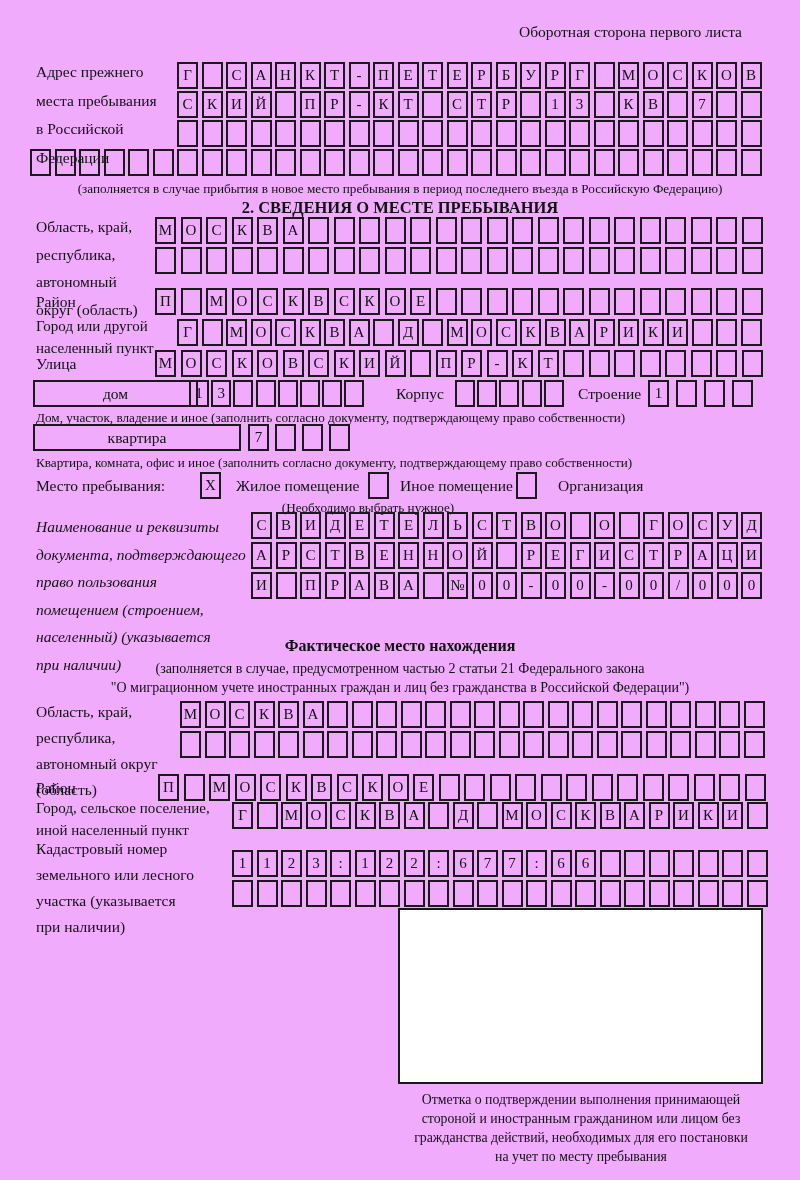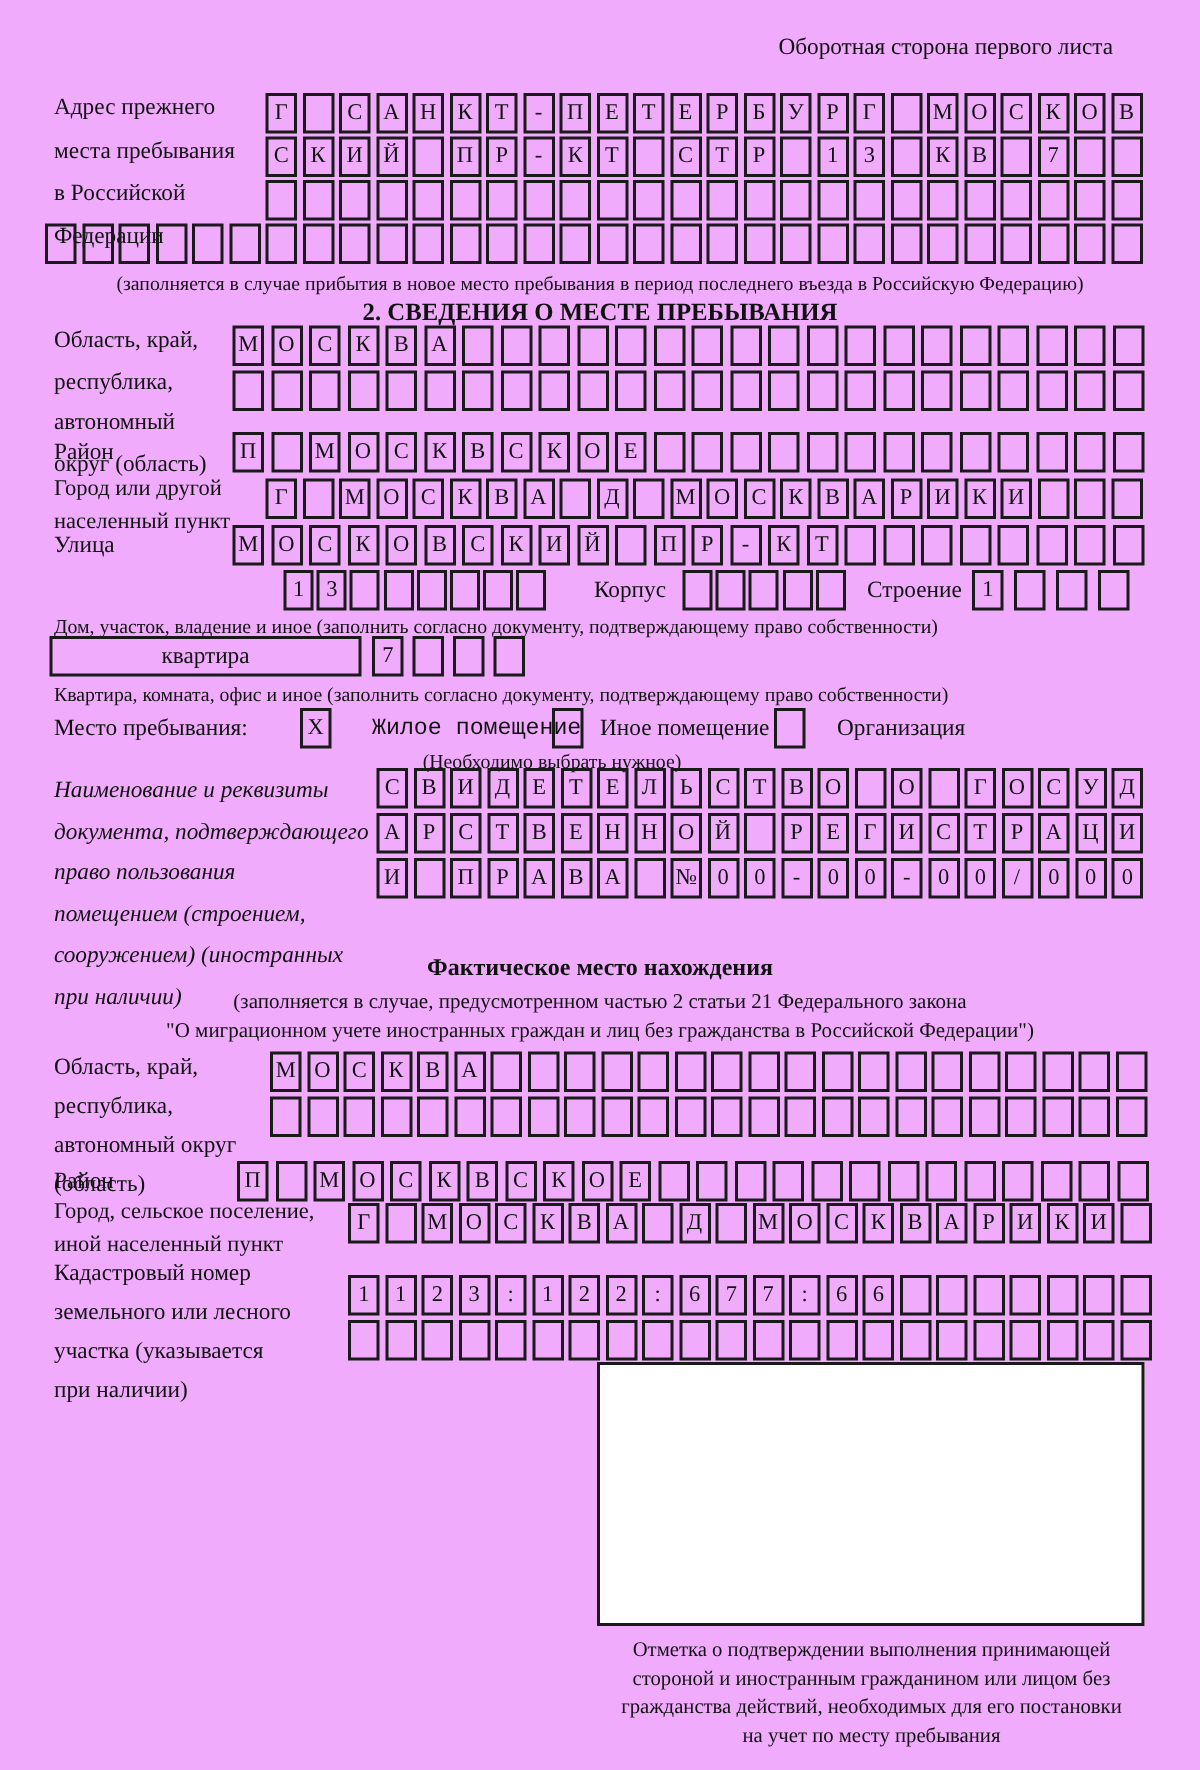--- a/index.html
+++ b/index.html
@@ -61,46 +61,47 @@
 
   <div class="lbl lh21" style="left:36px;top:316px;">
     <div>Город или другой</div>
     <div>населенный пункт</div>
   </div>
   <div class="cells" style="left:177px;top:319px;"><div class="cell">Г</div><div class="cell"></div><div class="cell">М</div><div class="cell">О</div><div class="cell">С</div><div class="cell">К</div><div class="cell">В</div><div class="cell">А</div><div class="cell"></div><div class="cell">Д</div><div class="cell"></div><div class="cell">М</div><div class="cell">О</div><div class="cell">С</div><div class="cell">К</div><div class="cell">В</div><div class="cell">А</div><div class="cell">Р</div><div class="cell">И</div><div class="cell">К</div><div class="cell">И</div><div class="cell"></div><div class="cell"></div><div class="cell"></div></div>
 
   <div class="lbl" style="left:36px;top:350px;">Улица</div>
   <div class="cells w" style="left:155px;top:350px;"><div class="cell">М</div><div class="cell">О</div><div class="cell">С</div><div class="cell">К</div><div class="cell">О</div><div class="cell">В</div><div class="cell">С</div><div class="cell">К</div><div class="cell">И</div><div class="cell">Й</div><div class="cell"></div><div class="cell">П</div><div class="cell">Р</div><div class="cell">-</div><div class="cell">К</div><div class="cell">Т</div><div class="cell"></div><div class="cell"></div><div class="cell"></div><div class="cell"></div><div class="cell"></div><div class="cell"></div><div class="cell"></div><div class="cell"></div></div>
 
+  <div class="bigbox" style="left:33px;top:380px;width:165px;">дом</div>
   <div class="cells tight" style="left:189px;top:380px;"><div class="cell">1</div><div class="cell">3</div><div class="cell"></div><div class="cell"></div><div class="cell"></div><div class="cell"></div><div class="cell"></div><div class="cell"></div></div>
   <div class="optlbl" style="left:396px;top:380px;">Корпус</div>
   <div class="cells tight" style="left:455px;top:380px;"><div class="cell"></div><div class="cell"></div><div class="cell"></div><div class="cell"></div><div class="cell"></div></div>
   <div class="optlbl" style="left:578px;top:380px;">Строение</div>
   <div class="cells g7" style="left:648px;top:380px;"><div class="cell">1</div><div class="cell"></div><div class="cell"></div><div class="cell"></div></div>
   <div class="cap" style="left:36px;top:409px;">Дом, участок, владение и иное (заполнить согласно документу, подтверждающему право собственности)</div>
 
   <div class="bigbox" style="left:33px;top:424px;width:208px;">квартира</div>
   <div class="cells g6" style="left:248px;top:424px;"><div class="cell">7</div><div class="cell"></div><div class="cell"></div><div class="cell"></div></div>
   <div class="cap" style="left:36px;top:454px;">Квартира, комната, офис и иное (заполнить согласно документу, подтверждающему право собственности)</div>
 
   <div class="optlbl" style="left:36px;top:472px;">Место пребывания:</div>
   <div class="cells" style="left:200px;top:472px;"><div class="cell">X</div></div>
-  <div class="optlbl" style="left:248px;top:472px;font-family:Liberation Mono, monospace;">Жилое помещение</div>
+  <div class="optlbl" style="left:236px;top:472px;">Жилое помещение</div>
   <div class="cells" style="left:368px;top:472px;"><div class="cell"></div></div>
   <div class="optlbl" style="left:400px;top:472px;">Иное помещение</div>
   <div class="cells" style="left:516px;top:472px;"><div class="cell"></div></div>
   <div class="optlbl" style="left:558px;top:472px;">Организация</div>
   <div class="cap" style="left:0;width:736px;text-align:center;top:499px;">(Необходимо выбрать нужное)</div>
 
   <div class="lbl" style="left:36px;top:513px;font-style:italic;">
     <div>Наименование и реквизиты</div>
     <div>документа, подтверждающего</div>
     <div>право пользования</div>
     <div>помещением (строением,</div>
-    <div>сооружением) (иностранных</div>
+    <div>населенный) (указывается</div>
     <div>при наличии)</div>
   </div>
   <div class="cells" style="left:251px;top:512px;"><div class="cell">С</div><div class="cell">В</div><div class="cell">И</div><div class="cell">Д</div><div class="cell">Е</div><div class="cell">Т</div><div class="cell">Е</div><div class="cell">Л</div><div class="cell">Ь</div><div class="cell">С</div><div class="cell">Т</div><div class="cell">В</div><div class="cell">О</div><div class="cell"></div><div class="cell">О</div><div class="cell"></div><div class="cell">Г</div><div class="cell">О</div><div class="cell">С</div><div class="cell">У</div><div class="cell">Д</div></div>
   <div class="cells" style="left:251px;top:542px;"><div class="cell">А</div><div class="cell">Р</div><div class="cell">С</div><div class="cell">Т</div><div class="cell">В</div><div class="cell">Е</div><div class="cell">Н</div><div class="cell">Н</div><div class="cell">О</div><div class="cell">Й</div><div class="cell"></div><div class="cell">Р</div><div class="cell">Е</div><div class="cell">Г</div><div class="cell">И</div><div class="cell">С</div><div class="cell">Т</div><div class="cell">Р</div><div class="cell">А</div><div class="cell">Ц</div><div class="cell">И</div></div>
   <div class="cells" style="left:251px;top:572px;"><div class="cell">И</div><div class="cell"></div><div class="cell">П</div><div class="cell">Р</div><div class="cell">А</div><div class="cell">В</div><div class="cell">А</div><div class="cell"></div><div class="cell">№</div><div class="cell">0</div><div class="cell">0</div><div class="cell">-</div><div class="cell">0</div><div class="cell">0</div><div class="cell">-</div><div class="cell">0</div><div class="cell">0</div><div class="cell">/</div><div class="cell">0</div><div class="cell">0</div><div class="cell">0</div></div>
 
   <div class="title center" style="top:636px;font-size:16px;">Фактическое место нахождения</div>
   <div class="cap center" style="top:659px;font-size:14px;line-height:19px;">(заполняется в случае, предусмотренном частью 2 статьи 21 Федерального закона</div>
   <div class="cap center" style="top:678px;font-size:14px;line-height:19px;">"О миграционном учете иностранных граждан и лиц без гражданства в Российской Федерации")</div>
 

